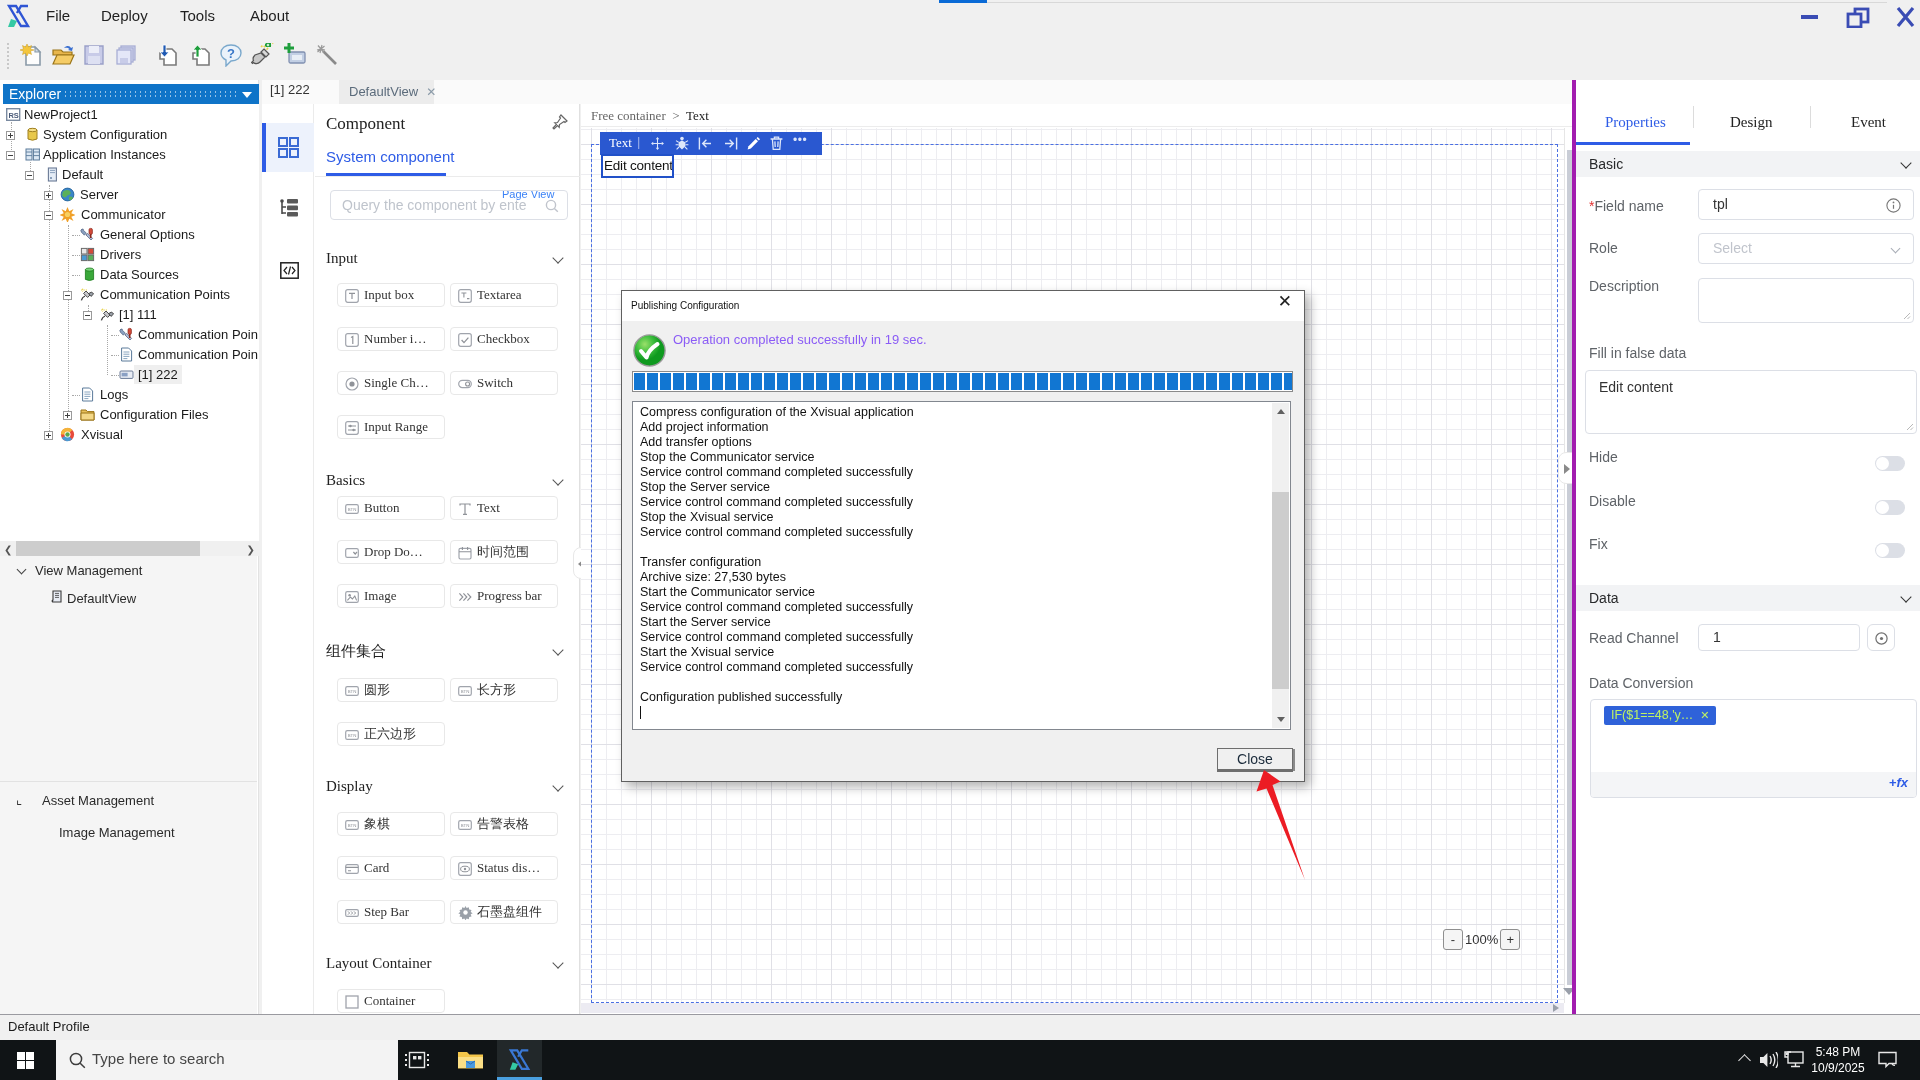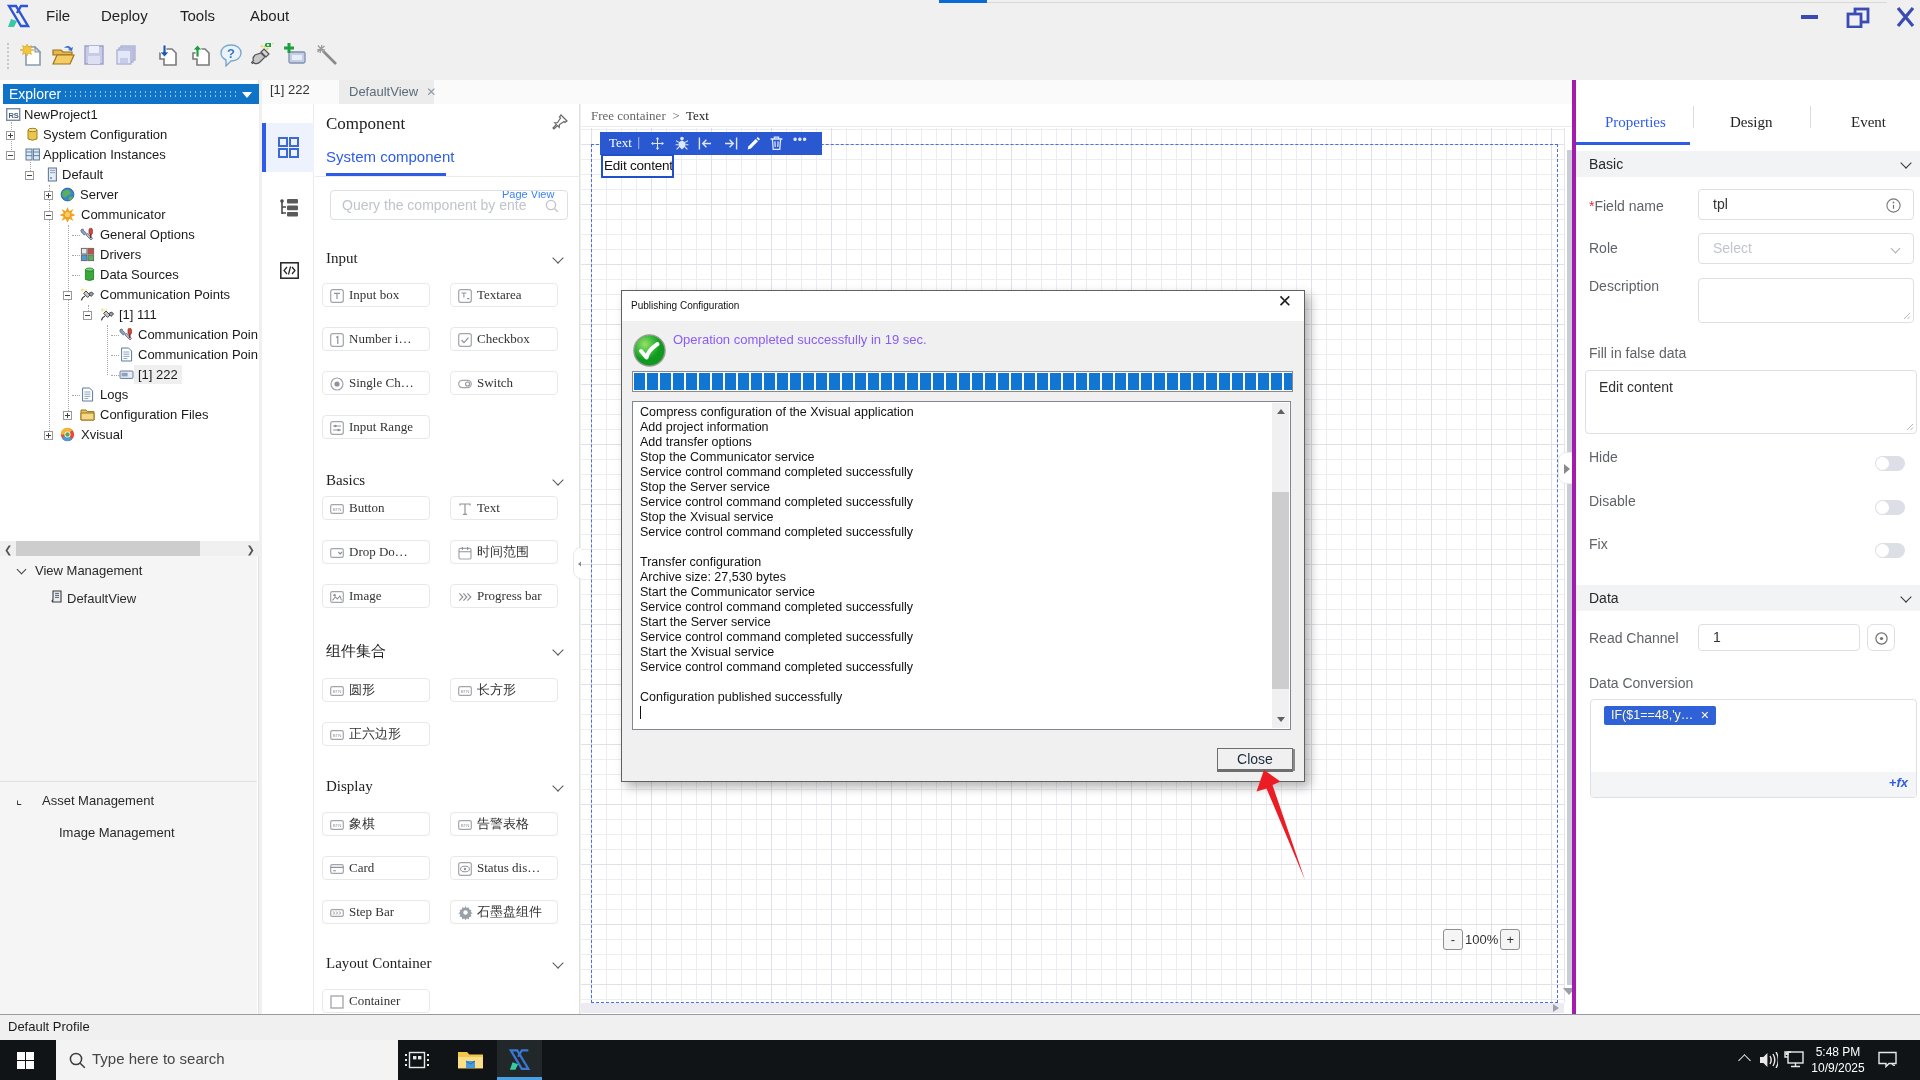--- a/index.html
+++ b/index.html
@@ -65,21 +65,21 @@
 #search { position:absolute; left:68px; top:86px; width:238px; height:30px; border:1px solid #dcdfe6;
   border-radius:4px; color:#bfc4cc; font-size:14px; line-height:28px; padding-left:11px; }
 .sect { position:absolute; left:64px; font-family:"Liberation Serif", serif; font-size:15px; color:#222; }
 .schev { position:absolute; left:292px; width:10px; height:10px; }
 .schev:before { content:""; position:absolute; left:0; top:2px; width:7px; height:7px;
   border-right:1.6px solid #555; border-bottom:1.6px solid #555; transform:rotate(45deg); }
 .citem { position:absolute; width:108px; height:24px; border:1px solid #e8e8e8; border-radius:4px;
   font-family:"Liberation Serif", serif; font-size:13px; color:#333; line-height:22px;
   padding-left:26px; white-space:nowrap; overflow:hidden; background:#fff; }
 .citem .ci { position:absolute; left:7px; top:4px; width:14px; height:14px; color:#909399; }
-.c1 { left:60px; } .c2 { left:188px; }
+.c1 { left:75px; } .c2 { left:188px; }
 
 
 #canvas { position:absolute; left:581px; top:104px; width:999px; height:910px; background:#fff; }
 #crumb { position:absolute; left:0; top:0; width:999px; height:23px; background:#fff;
   border-bottom:1px solid #ececec; font-family:"Liberation Serif", serif; font-size:13px; color:#666;
   line-height:23px; padding-left:10px; }
 #grid { position:absolute; left:0; top:24px; width:983px; height:875px;
   background-color:#fff;
   background-image:
     linear-gradient(#e0e0e6 1px, transparent 1px),
@@ -635,21 +635,21 @@
   <span class="rlabel" style="top:550px">Read Channel</span>
   <div class="rinput" style="top:544px;width:162px;height:27px;line-height:25px;padding-left:14px">1</div>
   <div class="rinput" style="left:291px;top:544px;width:28px;height:27px;border-radius:6px">
     <svg class="abs" style="left:6px;top:6px" width="15" height="15" viewBox="0 0 15 15">
         <circle cx="7.5" cy="7.5" r="5.6" fill="none" stroke="#707070" stroke-width="1.2"></circle>
         <circle cx="7.5" cy="7.5" r="1.6" fill="#707070"></circle>
       </svg>
   </div>
   <span class="rlabel" style="top:595px">Data Conversion</span>
   <div class="abs" style="left:14px;top:619px;width:327px;height:99px;border:1px solid #dcdfe6;border-radius:4px;background:#fff;overflow:hidden">
-    <div class="abs" style="left:13px;top:6px;height:19px;background:#2f62d9;border-radius:2px;color:#fef9c3;font-size:12.5px;line-height:19px;padding:0 7px">IF($1==48,'y…&nbsp;&nbsp;<span style="font-size:11px">✕</span></div>
+    <div class="abs" style="left:13px;top:6px;height:19px;background:#2f62d9;border-radius:2px;color:#bef264;font-size:12.5px;line-height:19px;padding:0 7px">IF($1==48,'y…&nbsp;&nbsp;<span style="font-size:11px">✕</span></div>
     <div class="abs" style="left:0;top:72px;width:327px;height:27px;background:#f4f5f7">
       <span class="abs" style="right:10px;top:3px;color:#2e5ce6;font-size:13px;font-style:italic"><b>+fx</b></span>
     </div>
   </div>
 </div>
 <div id="statusbar"><span style="padding-left:8px">Default Profile</span></div>
 <div id="taskbar">
   <svg class="abs" style="left:17px;top:12px" width="17" height="17" viewBox="0 0 17 17" fill="#fff">
     <rect x="0" y="0" width="8" height="8"></rect>
       <rect x="9" y="0" width="8" height="8"></rect>

